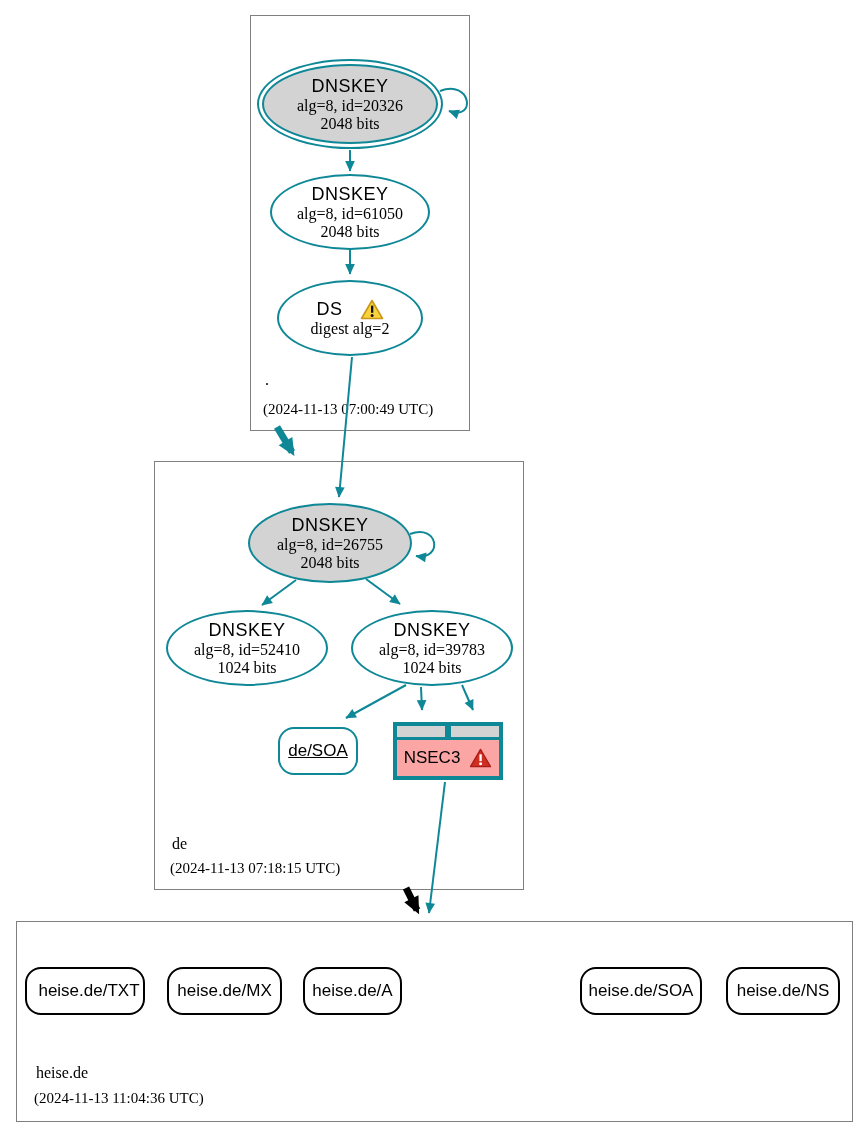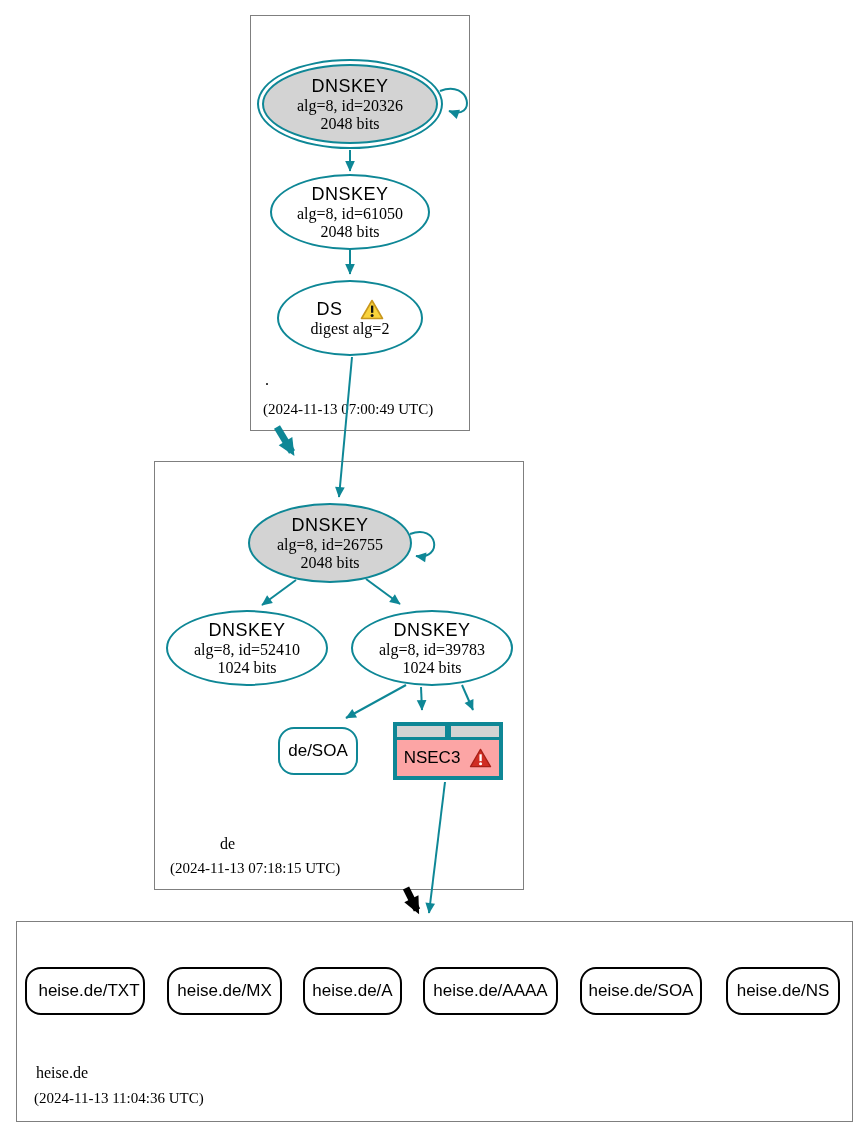--- a/index.html
+++ b/index.html
@@ -56,21 +56,21 @@
 <body>
 
 <div id="canvas">
 
   <div class="cluster" style="left:250px;top:15px;width:218px;height:414px;">
     <div class="zone-label" style="left:14px;top:355px;">.</div>
     <div class="zone-ts" style="left:12px;top:385px;">(2024-11-13 07:00:49 UTC)</div>
   </div>
 
   <div class="cluster" style="left:154px;top:461px;width:368px;height:427px;">
-    <div class="zone-label" style="left:17px;top:373px;margin-left:48px;">de</div>
+    <div class="zone-label" style="left:17px;top:373px;">de</div>
     <div class="zone-ts" style="left:15px;top:398px;">(2024-11-13 07:18:15 UTC)</div>
   </div>
 
   <div class="cluster" style="left:16px;top:921px;width:835px;height:199px;">
     <div class="zone-label" style="left:19px;top:142px;">heise.de</div>
     <div class="zone-ts" style="left:17px;top:168px;">(2024-11-13 11:04:36 UTC)</div>
   </div>
 
   <svg id="edges" width="865" height="1138">
     <defs>
@@ -140,21 +140,21 @@
     <div class="n-sub">alg=8, id=52410</div>
     <div class="n-sub">1024 bits</div>
   </div>
 
   <div class="node ellipse" style="left:351px;top:610px;width:162px;height:76px;">
     <div class="n-title">DNSKEY</div>
     <div class="n-sub">alg=8, id=39783</div>
     <div class="n-sub">1024 bits</div>
   </div>
 
-  <div class="rrset teal" style="left:278px;top:727px;width:80px;">
+  <div class="rrset teal" style="left:278px;top:727px;width:80px;text-decoration:underline;">
     <span>de/SOA</span>
   </div>
 
   <div class="nsec3" style="left:393px;top:722px;width:110px;height:58px;">
     <div class="nsec3-hdr">
       <div></div>
       <div></div>
     </div>
     <div class="nsec3-main">
       <span>NSEC3</span>
@@ -170,23 +170,20 @@
 
   <div class="rrset" style="left:25px;top:967px;width:120px;padding-left:8px;">
     <span>heise.de/TXT</span>
   </div>
   <div class="rrset" style="left:167px;top:967px;width:115px;">
     <span>heise.de/MX</span>
   </div>
   <div class="rrset" style="left:303px;top:967px;width:99px;">
     <span>heise.de/A</span>
   </div>
-  <div class="rrset" style="left:423px;top:967px;width:135px;">
-    <span>heise.de/AAAA</span>
-  </div>
   <div class="rrset" style="left:580px;top:967px;width:122px;">
     <span>heise.de/SOA</span>
   </div>
   <div class="rrset" style="left:726px;top:967px;width:114px;">
     <span>heise.de/NS</span>
   </div>
 
 </div>
 
 </body></html>

